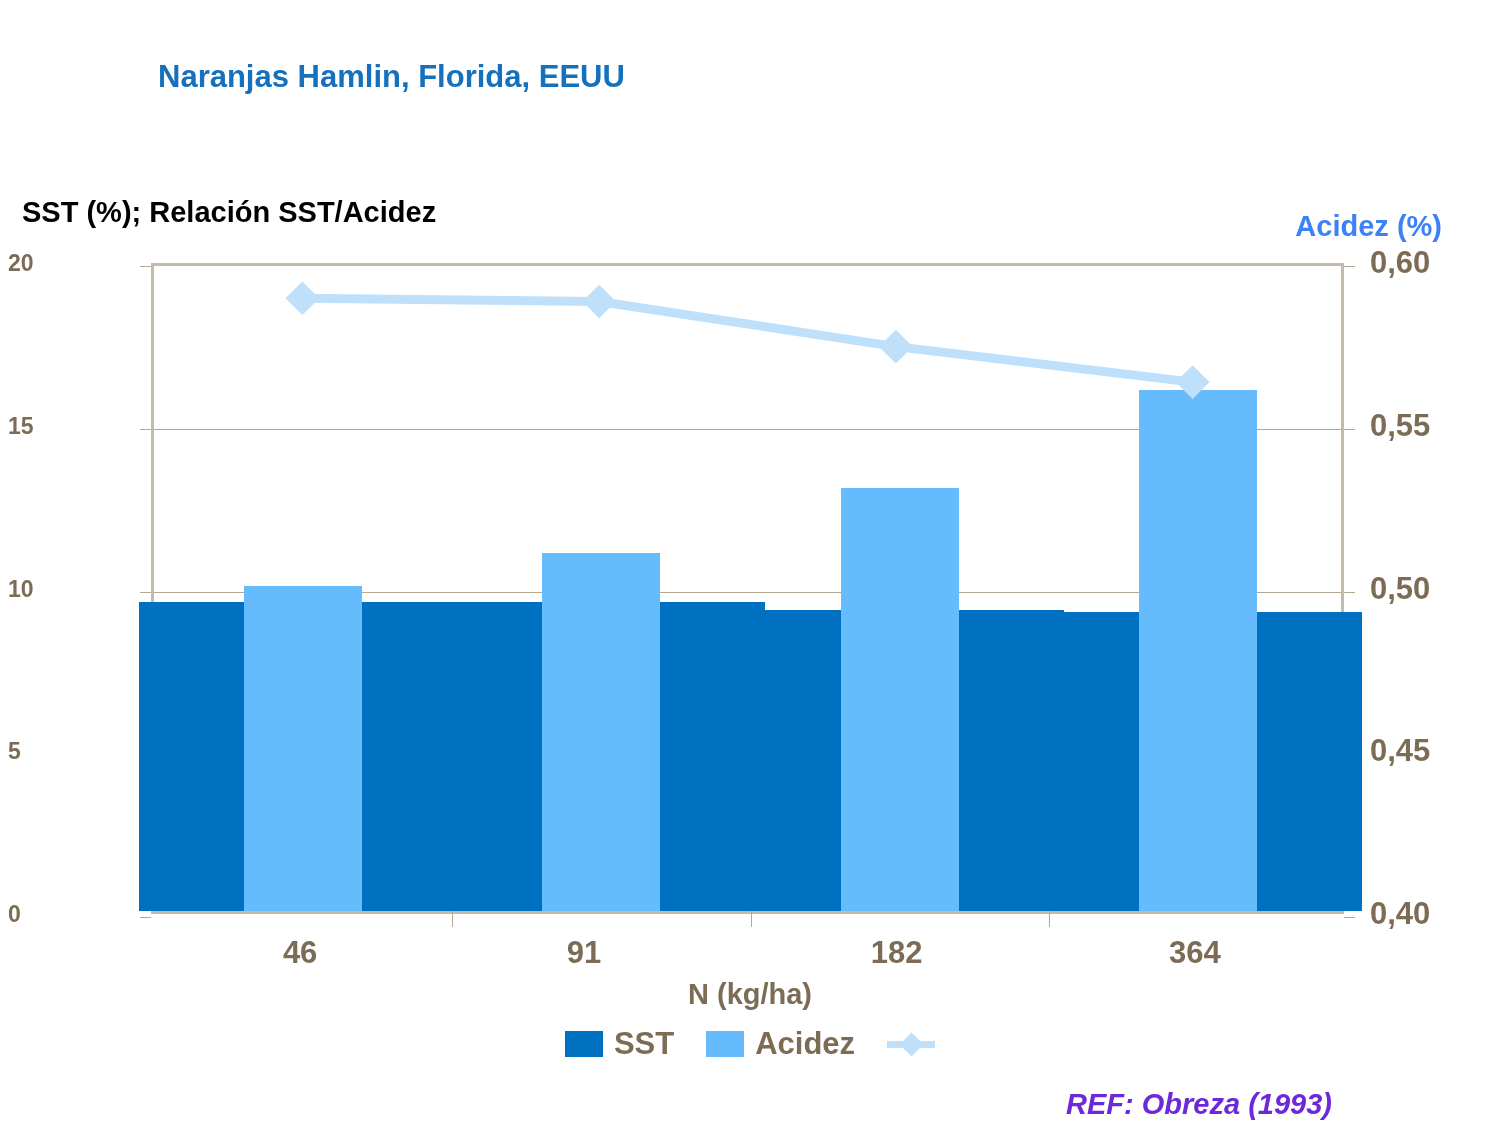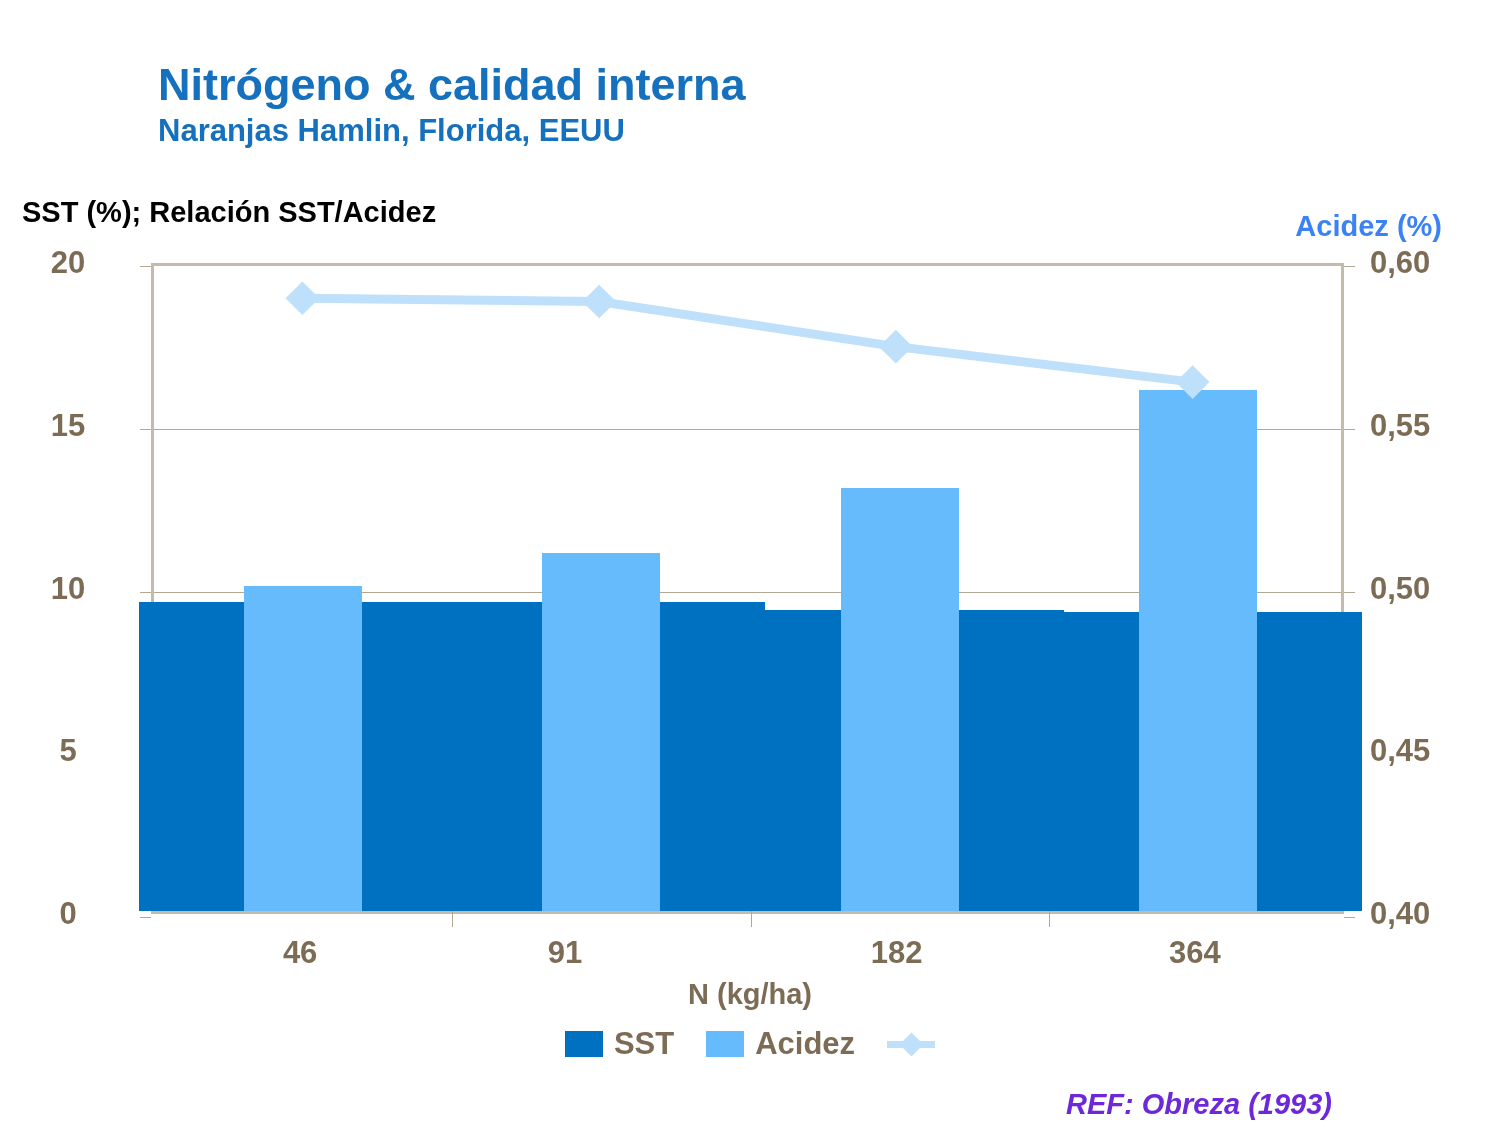--- a/index.html
+++ b/index.html
@@ -102,24 +102,24 @@
     width: 1px;
     background: #b3a893;
     bottom: -16px;
     height: 16px;
   }
 
   
   .ytick-left {
     position: absolute;
     width: 120px;
-    text-align: center;
+    text-align: left;
     left: 8px;
     color: #7d6c55;
-    font-size: 31px;
+    font-size: 23px;
     font-weight: bold;
     transform: translateY(-50%);
   }
   .ytick-right {
     position: absolute;
     width: 160px;
     text-align: left;
     left: 1370px;
     color: #7d6c55;
     font-size: 31px;
@@ -217,21 +217,20 @@
     font-size: 29px;
     font-weight: bold;
     font-style: italic;
     white-space: nowrap;
   }
 </style>
 </head>
 <body>
 
 <div id="chart-title-block">
-  <div id="chart-title">Nitrógeno &amp; calidad interna</div>
   <div id="chart-subtitle">Naranjas Hamlin, Florida, EEUU</div>
 </div>
 
 <div id="left-axis-title">SST (%); Relación SST/Acidez</div>
 <div id="right-axis-title">Acidez (%)</div>
 <div id="x-axis-title">N (kg/ha)</div>
 
 <div id="plot-area">
   <div id="gridlines">
       <div class="tick-mark-left" style="top: 651px;"></div>
@@ -285,21 +284,21 @@
   </div>
 <div id="ytick-labels-right">
     <div class="ytick-right" style="top: 914px;">0,40</div>
     <div class="ytick-right" style="top: 751.25px;">0,45</div>
     <div class="ytick-right" style="top: 588.5px;">0,50</div>
     <div class="ytick-right" style="top: 425.75px;">0,55</div>
     <div class="ytick-right" style="top: 263px;">0,60</div>
   </div>
 <div id="xtick-labels">
     <div class="xtick" style="left: 300.125px;">46</div>
-    <div class="xtick" style="left: 565px;">91</div>
+    <div class="xtick" style="left: 584px;">91</div>
     <div class="xtick" style="left: 896.625px;">182</div>
     <div class="xtick" style="left: 1194.88px;">364</div>
   </div>
 
 <div id="legend">
   <div class="legend-entry">
     <span class="swatch swatch-sst"></span>
     <span class="label">SST</span>
   </div>
   <div class="legend-entry">

